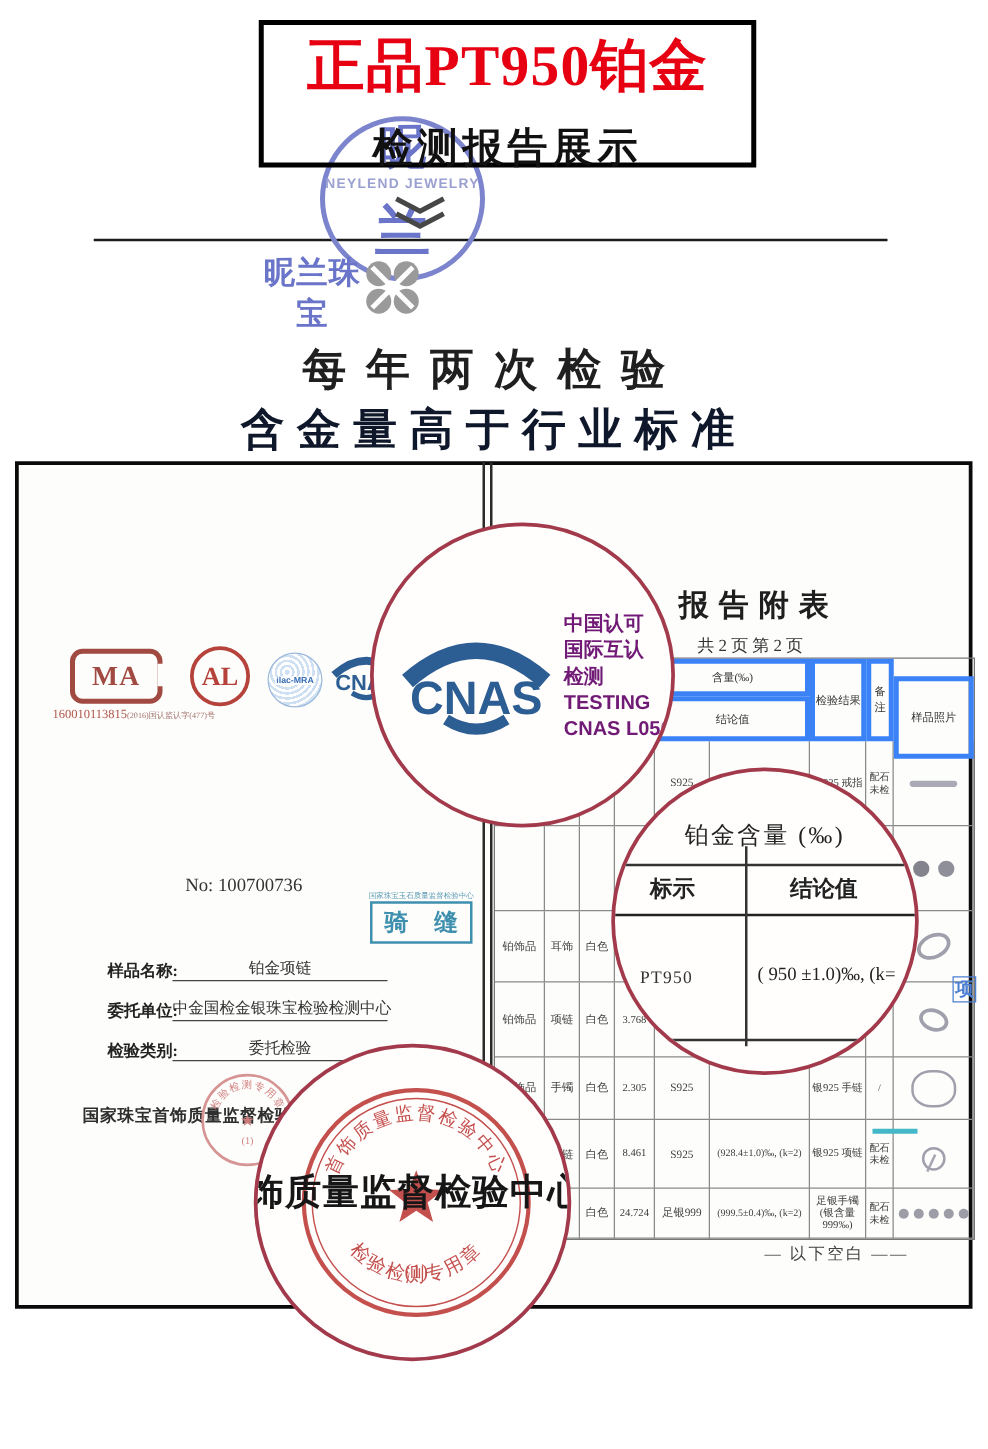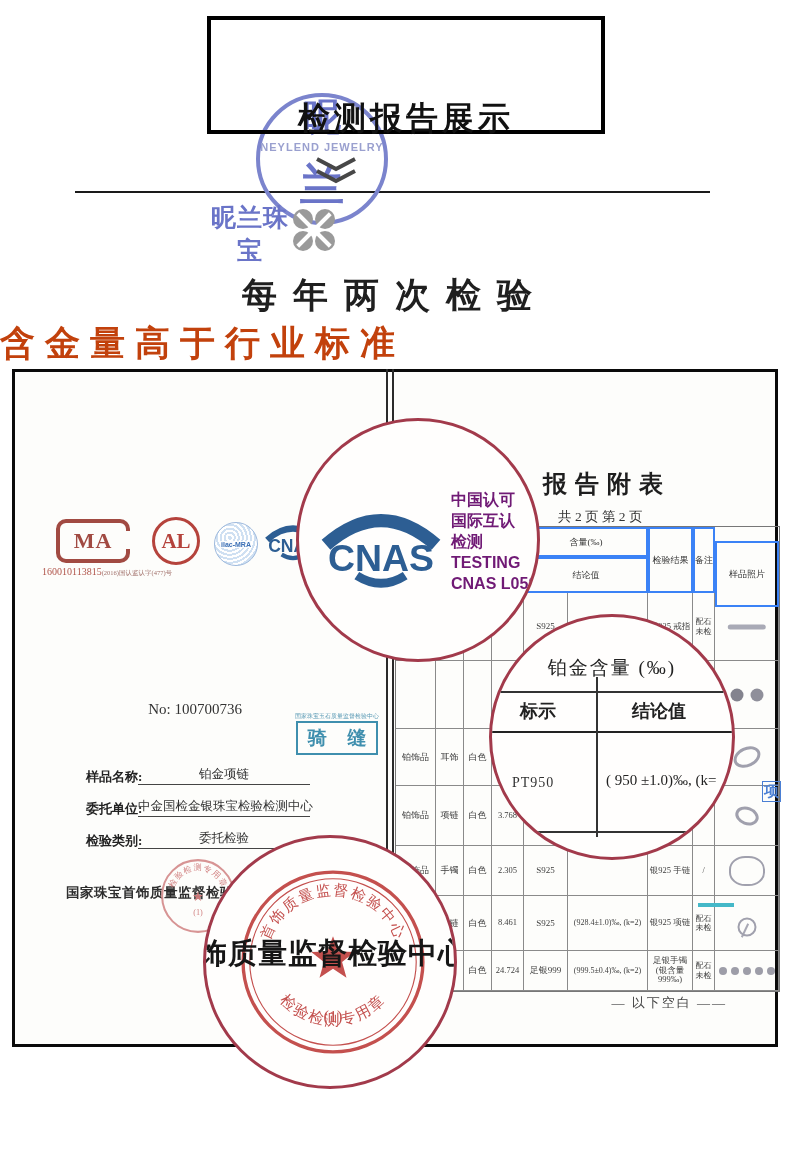--- a/index.html
+++ b/index.html
@@ -31,21 +31,21 @@
   .clover{left:292px;top:208px;width:44px;height:44px;z-index:5;}
   .clover .dot{position:absolute;width:20px;height:20px;border-radius:50%;background:#9a9a9a;}
   .clover .x1{left:1px;top:1px}.clover .x2{right:1px;top:1px}.clover .x3{left:1px;bottom:1px}.clover .x4{right:1px;bottom:1px}
   .clover .bar{position:absolute;left:50%;top:50%;width:46px;height:4px;background:#fff;}
   .clover .b1{transform:translate(-50%,-50%) rotate(45deg);}
   .clover .b2{transform:translate(-50%,-50%) rotate(-45deg);}
 
   
   .claim1{left:0;top:272px;width:790px;text-align:center;font-size:35px;font-weight:600;color:#1f1f1f;
           letter-spacing:16px;font-family:"Liberation Sans",sans-serif;}
-  .claim2{left:0;top:320px;width:790px;font-size:35px;font-weight:600;color:#c2410c;
+  .claim2{left:0;top:320px;width:790px;text-align:center;font-size:35px;font-weight:600;color:#0f172a;
           letter-spacing:10px;font-family:"Liberation Sans",sans-serif;}
 
   
   .cert{left:12px;top:369px;width:766px;height:678px;border:3px solid #0a0a0a;box-sizing:border-box;
         background:#fdfdfb;z-index:1;}
   .fold-a{left:386px;top:369px;width:2px;height:678px;background:#2a2a2a;z-index:2;}
   .fold-b{left:392px;top:369px;width:2px;height:678px;background:#2a2a2a;z-index:2;}
 
   
   .cma-box{left:56px;top:519px;width:74px;height:44px;border:4px solid #a14a42;border-radius:10px;
@@ -82,21 +82,21 @@
   .issuer-line{left:66px;top:884px;font-size:13.5px;font-weight:700;color:#2e2e2e;letter-spacing:.5px;
                z-index:2;white-space:nowrap;}
   .mini-stamp{left:158px;top:856px;z-index:3;opacity:.95;}
 
   
   .appendix-title{left:543px;top:468px;font-size:24px;font-weight:700;color:#1e1e1e;letter-spacing:8px;z-index:2;white-space:nowrap;}
   .page-info{left:558px;top:508px;font-size:13.5px;color:#333;z-index:2;white-space:nowrap;}
 
   .atable{left:395px;top:526px;width:383px;height:464px;border:1px solid #777;box-sizing:content-box;z-index:2;}
   .ath{position:relative;width:383px;height:66px;}
-  .hcell{position:absolute;border:2px solid #3b82f6;box-sizing:border-box;display:flex;align-items:center;
+  .hcell{position:absolute;border:4px solid #3b82f6;box-sizing:border-box;display:flex;align-items:center;
          justify-content:center;font-size:9px;color:#333;text-align:center;}
   .trow{display:flex;}
   .tcell{border-right:1px solid #8a8a8a;border-bottom:1px solid #8a8a8a;box-sizing:border-box;
          display:flex;align-items:center;justify-content:center;text-align:center;color:#3d3d3d;
          overflow:hidden;line-height:1.15;}
   .c0,.c1,.c2,.c4{font-size:9px;} .c3{font-size:8.5px;} .c5{font-size:8px;} .c6{font-size:8.5px;} .c7{font-size:8px;}
   .tfoot{left:467px;top:994px;width:260px;text-align:right;font-size:13px;color:#444;z-index:2;letter-spacing:2px;white-space:nowrap;}
 
   .pcell{padding:0;}
   .ph{position:relative;margin:4px;flex:1;background:linear-gradient(150deg,#e4e4e9,#cdcdd4);}
@@ -143,20 +143,21 @@
 <body>
 
 <div id="page">
 
   <div class="abs logo-circle"></div>
   <div class="abs logo-top-glyph">昵</div>
   <div class="abs logo-bottom-glyph">兰</div>
   <div class="abs hrule"></div>
 
   <div class="abs banner-box"></div>
+  <div class="abs banner-title">正品PT950铂金</div>
   <div class="abs banner-sub">检测报告展示</div>
   <div class="abs logo-en">NEYLEND JEWELRY</div>
   <div class="abs brand-name">昵兰珠宝</div>
 
   <div class="abs chevron">
     <svg width="42" height="30" viewBox="0 0 42 30">
       <polyline points="2,3 21,13 40,3" fill="none" stroke="#474747" stroke-width="4"></polyline>
       <polyline points="2,15 21,25 40,15" fill="none" stroke="#474747" stroke-width="4"></polyline>
     </svg>
   </div>

